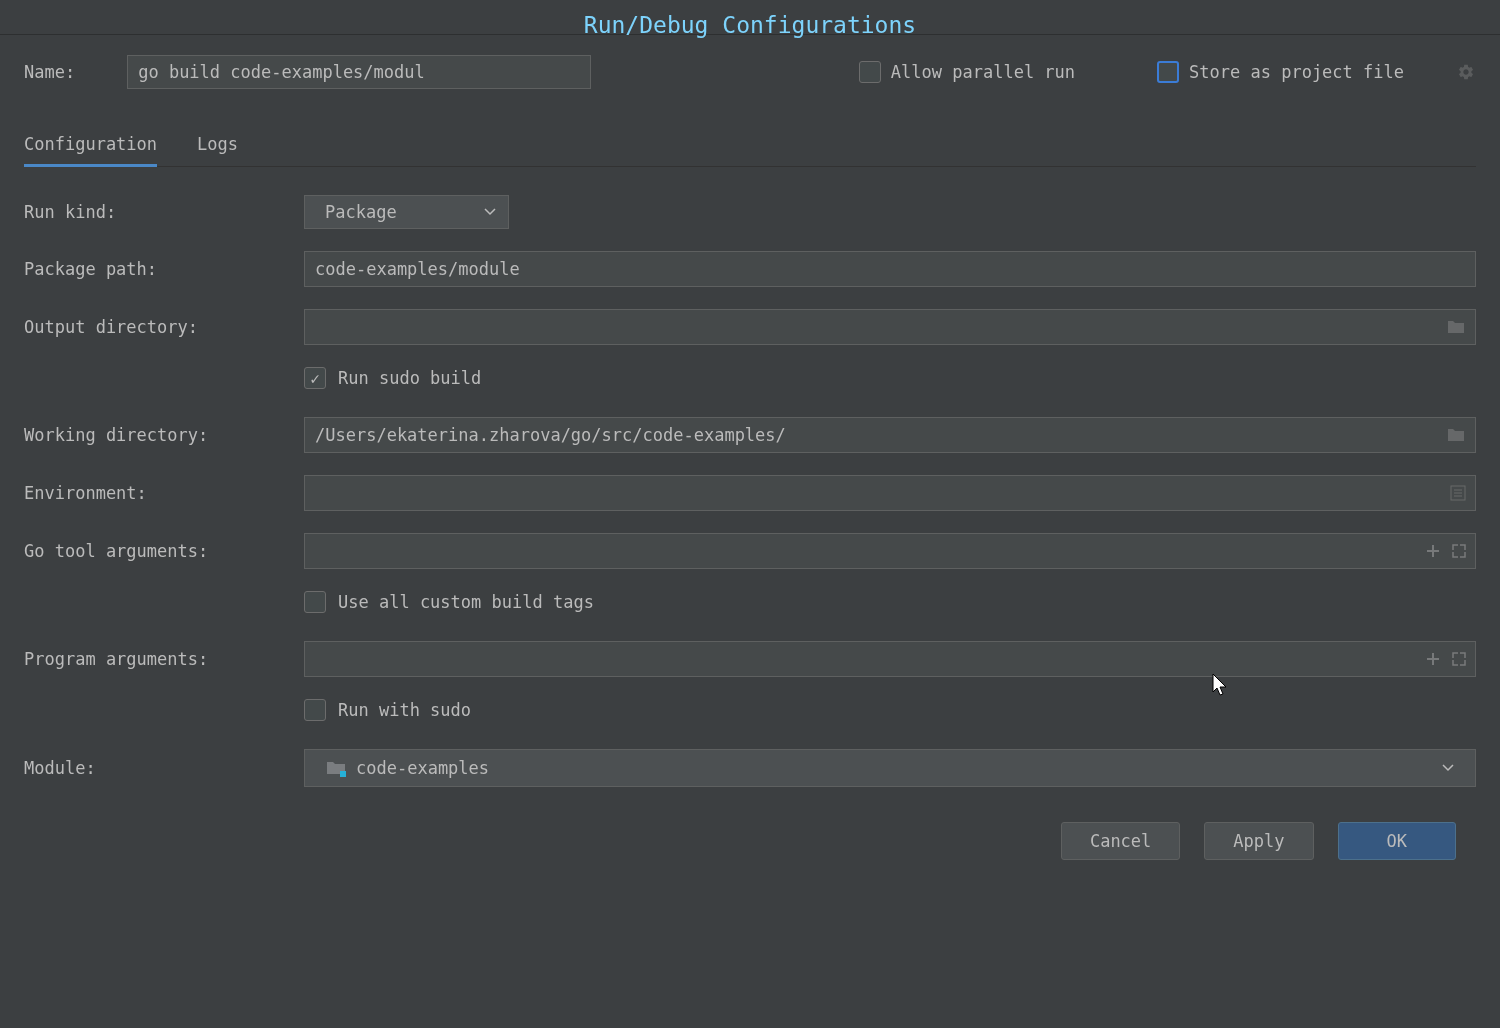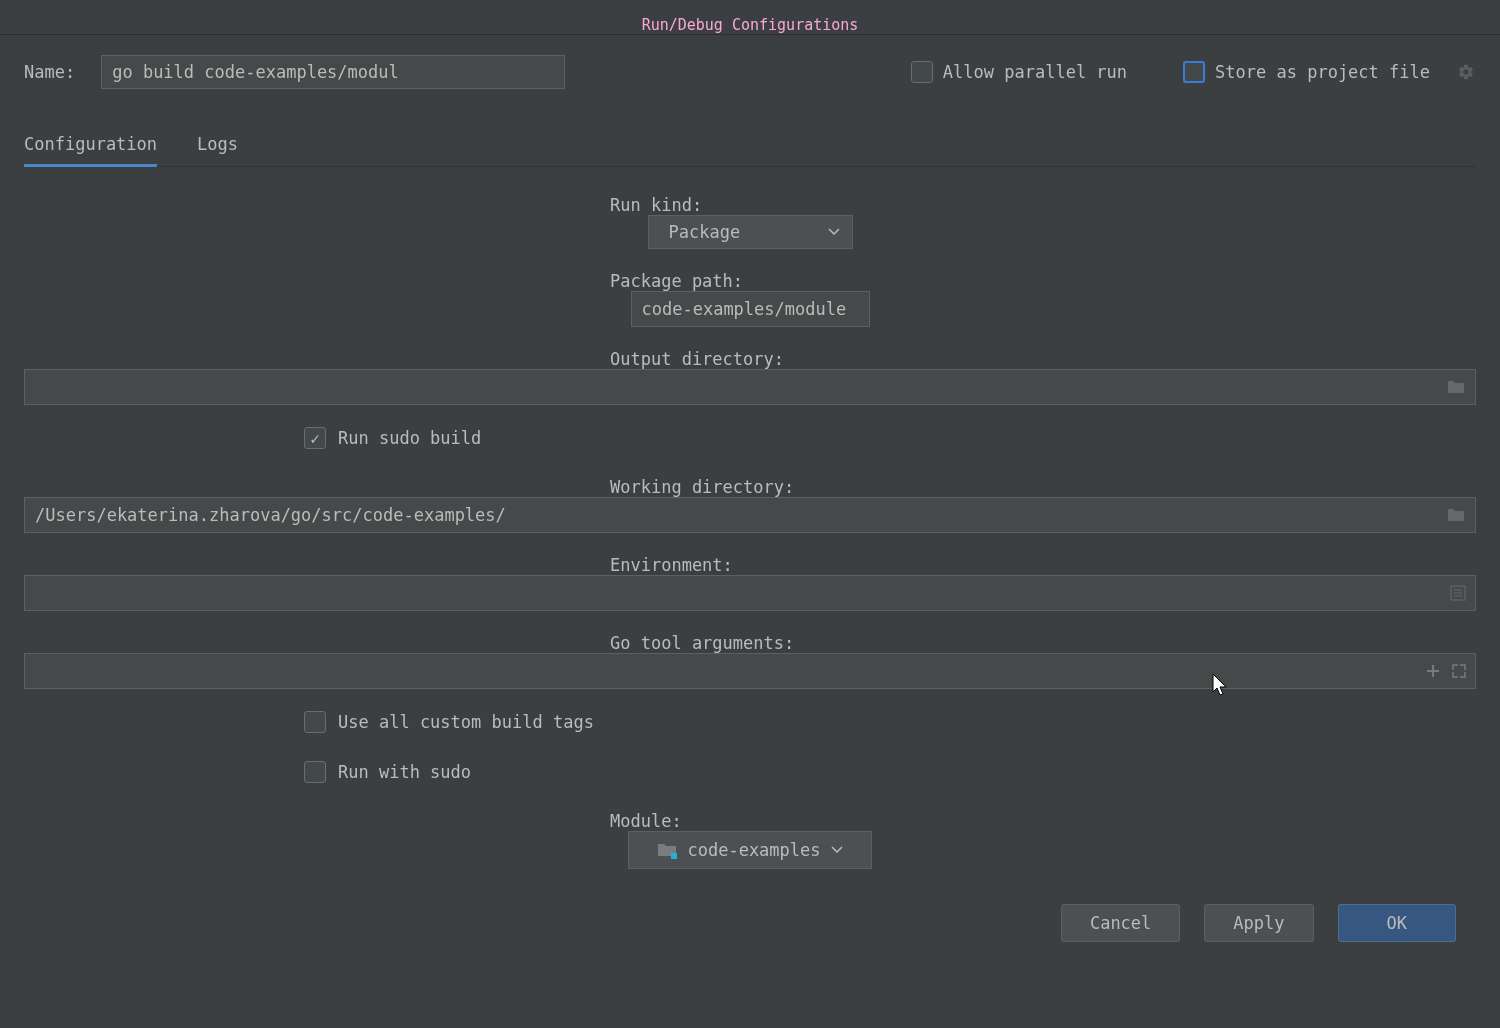--- a/index.html
+++ b/index.html
@@ -18,31 +18,31 @@
       width: 1500px;
     }
     .titlebar {
       height: 35px;
       display: flex;
       align-items: center;
       justify-content: center;
       border-bottom: 1px solid #2d2f30;
     }
     .titlebar-title {
-      color: #f9a8d4;
-      font-size: 15px;
+      color: #7dd3fc;
+      font-size: 23px;
       margin-top: 16px;
     }
     .content {
       padding: 20px 24px;
     }
     .name-row {
       display: flex;
       align-items: center;
-      gap: 26px;
+      gap: 52px;
       margin-bottom: 35px;
     }
     .name-label {
       color: #bbbbbb;
     }
     .name-input {
       background: #45494a;
       border: 1px solid #5e6060;
       color: #bbbbbb;
       font-family: inherit;
@@ -105,21 +105,20 @@
       bottom: -1px;
       left: 0;
       right: 0;
       height: 3px;
       background: #4a88c7;
     }
     .form-row {
       display: flex;
       align-items: center;
       margin-bottom: 22px;
-      flex-direction: column;
     }
     .form-label {
       width: 280px;
       flex-shrink: 0;
       color: #bbbbbb;
     }
     .form-value {
       flex: 1;
     }
     .select-box {
@@ -167,21 +166,21 @@
       right: 10px;
       top: 50%;
       transform: translateY(-50%);
       display: flex;
       gap: 12px;
       opacity: 0.5;
     }
     .module-select {
       background: #4c5052;
       border: 1px solid #5e6060;
-      padding: 8px 28px;
+      padding: 8px 21px;
       display: flex;
       align-items: center;
       gap: 10px;
       position: relative;
       cursor: pointer;
     }
     .module-folder-icon {
       width: 20px;
       height: 16px;
       position: relative;
@@ -351,20 +350,39 @@
           </span>
         </span>
       </div>
     </div>
 
     <div class="checkbox-only-row">
       <span class="cbx"></span>
       <span>Use all custom build tags</span>
     </div>
 
+    <div class="form-row">
+      <span class="form-label">Program arguments:</span>
+      <div class="form-value input-wrapper">
+        <input class="text-input" type="text" value="" style="">
+        <span class="input-icons-right">
+          <span>
+            <svg width="14" height="14" viewBox="0 0 14 14">
+                <line x1="7" y1="1" x2="7" y2="13" stroke="#aaa" stroke-width="2"></line>
+                <line x1="1" y1="7" x2="13" y2="7" stroke="#aaa" stroke-width="2"></line>
+              </svg>
+          </span>
+          <span>
+            <svg width="14" height="14" viewBox="0 0 14 14">
+                <path d="M1 6 L1 1 L6 1 M8 1 L13 1 L13 6 M13 8 L13 13 L8 13 M6 13 L1 13 L1 8" stroke="#aaa" stroke-width="1.5" fill="none"></path>
+              </svg>
+          </span>
+        </span>
+      </div>
+    </div>
 
     <div class="checkbox-only-row">
       <span class="cbx"></span>
       <span>Run with sudo</span>
     </div>
 
     <div class="form-row">
       <span class="form-label">Module:</span>
       <div class="form-value">
         <div class="module-select">

